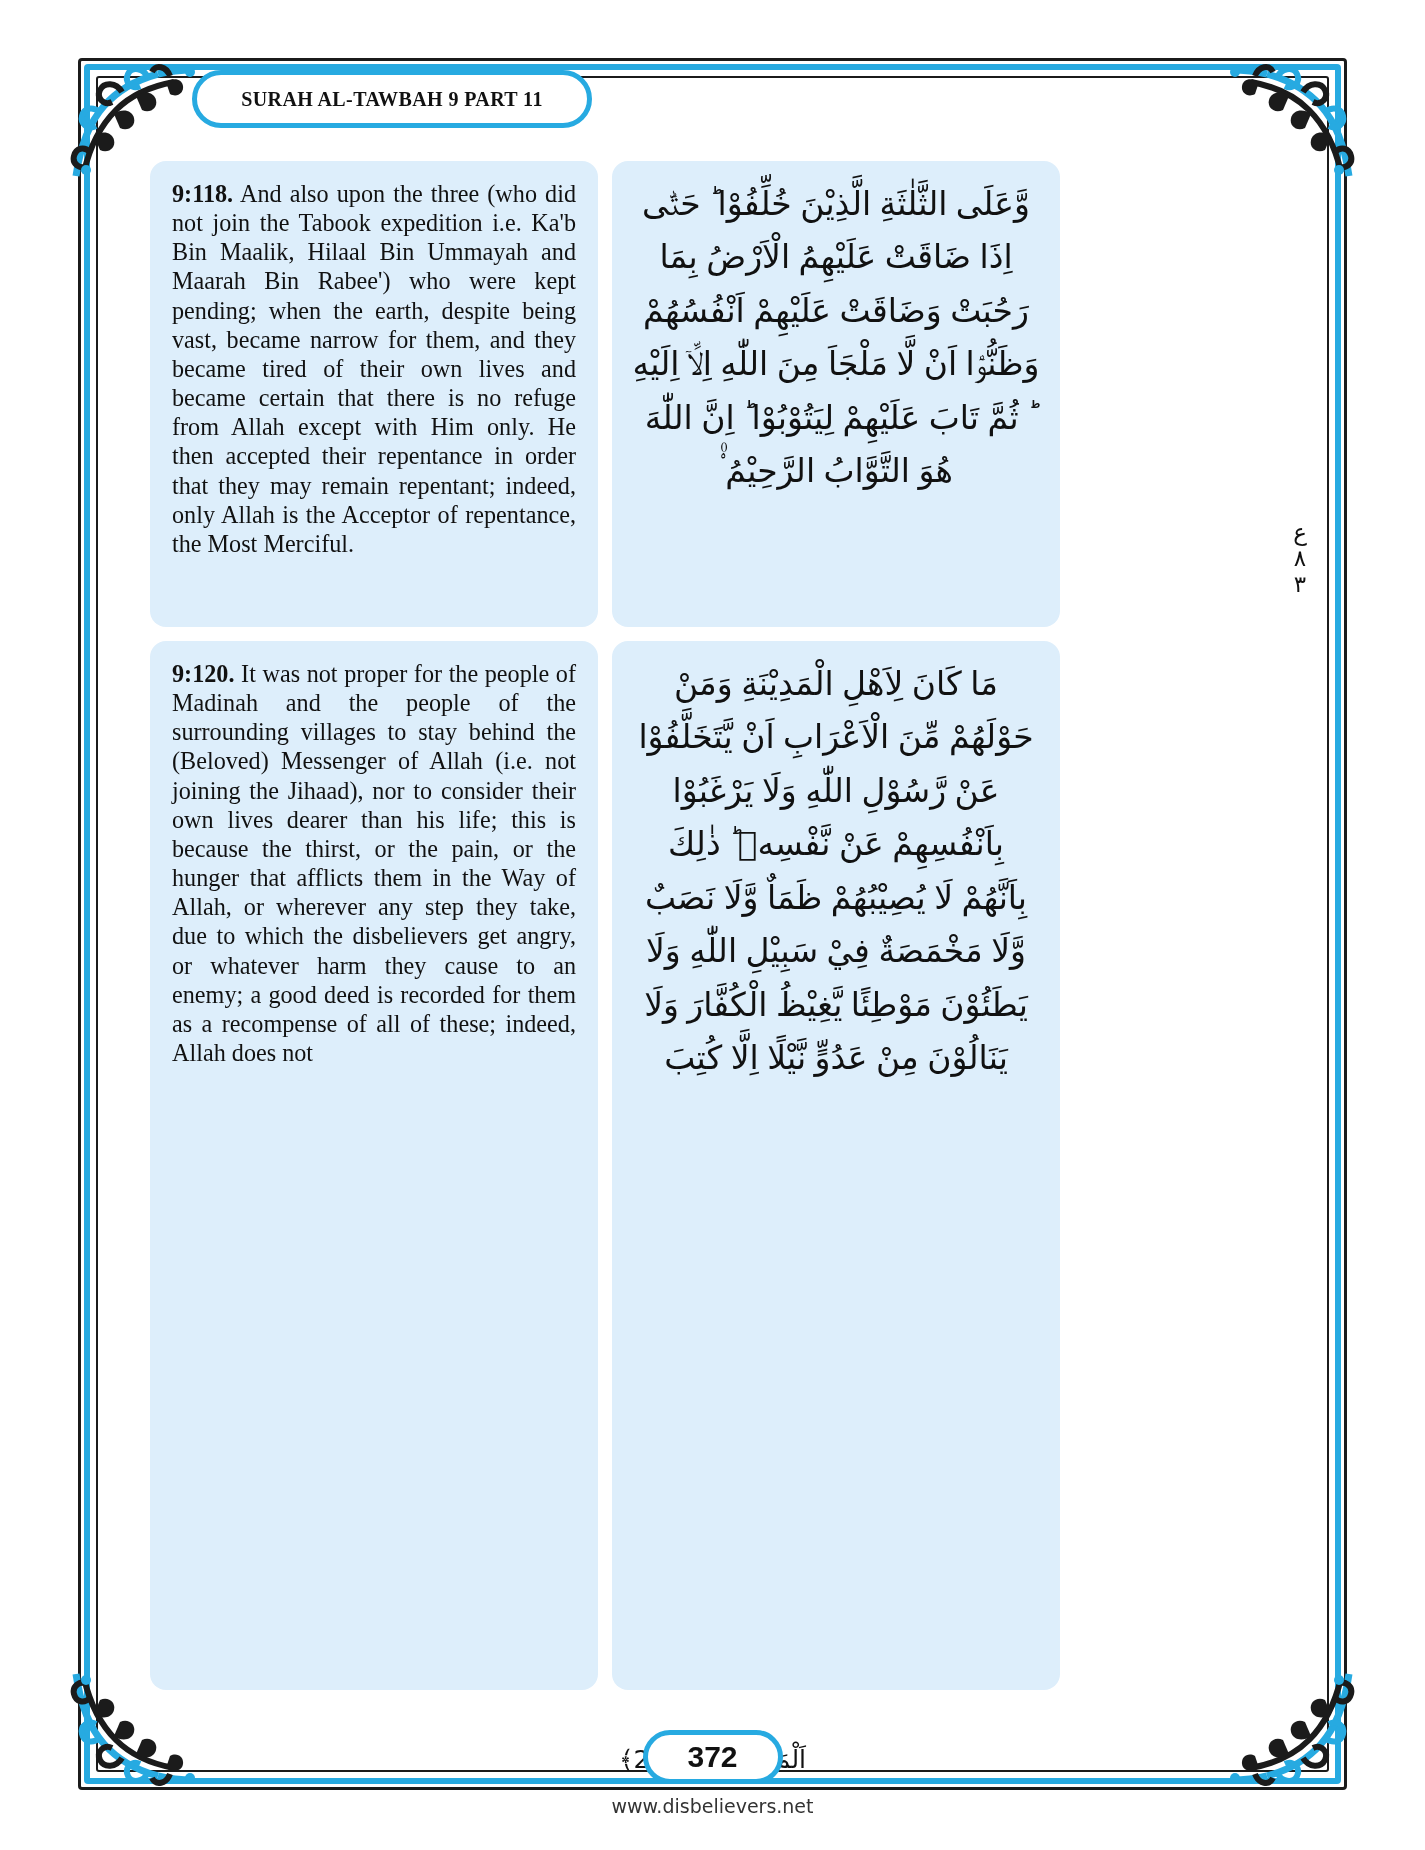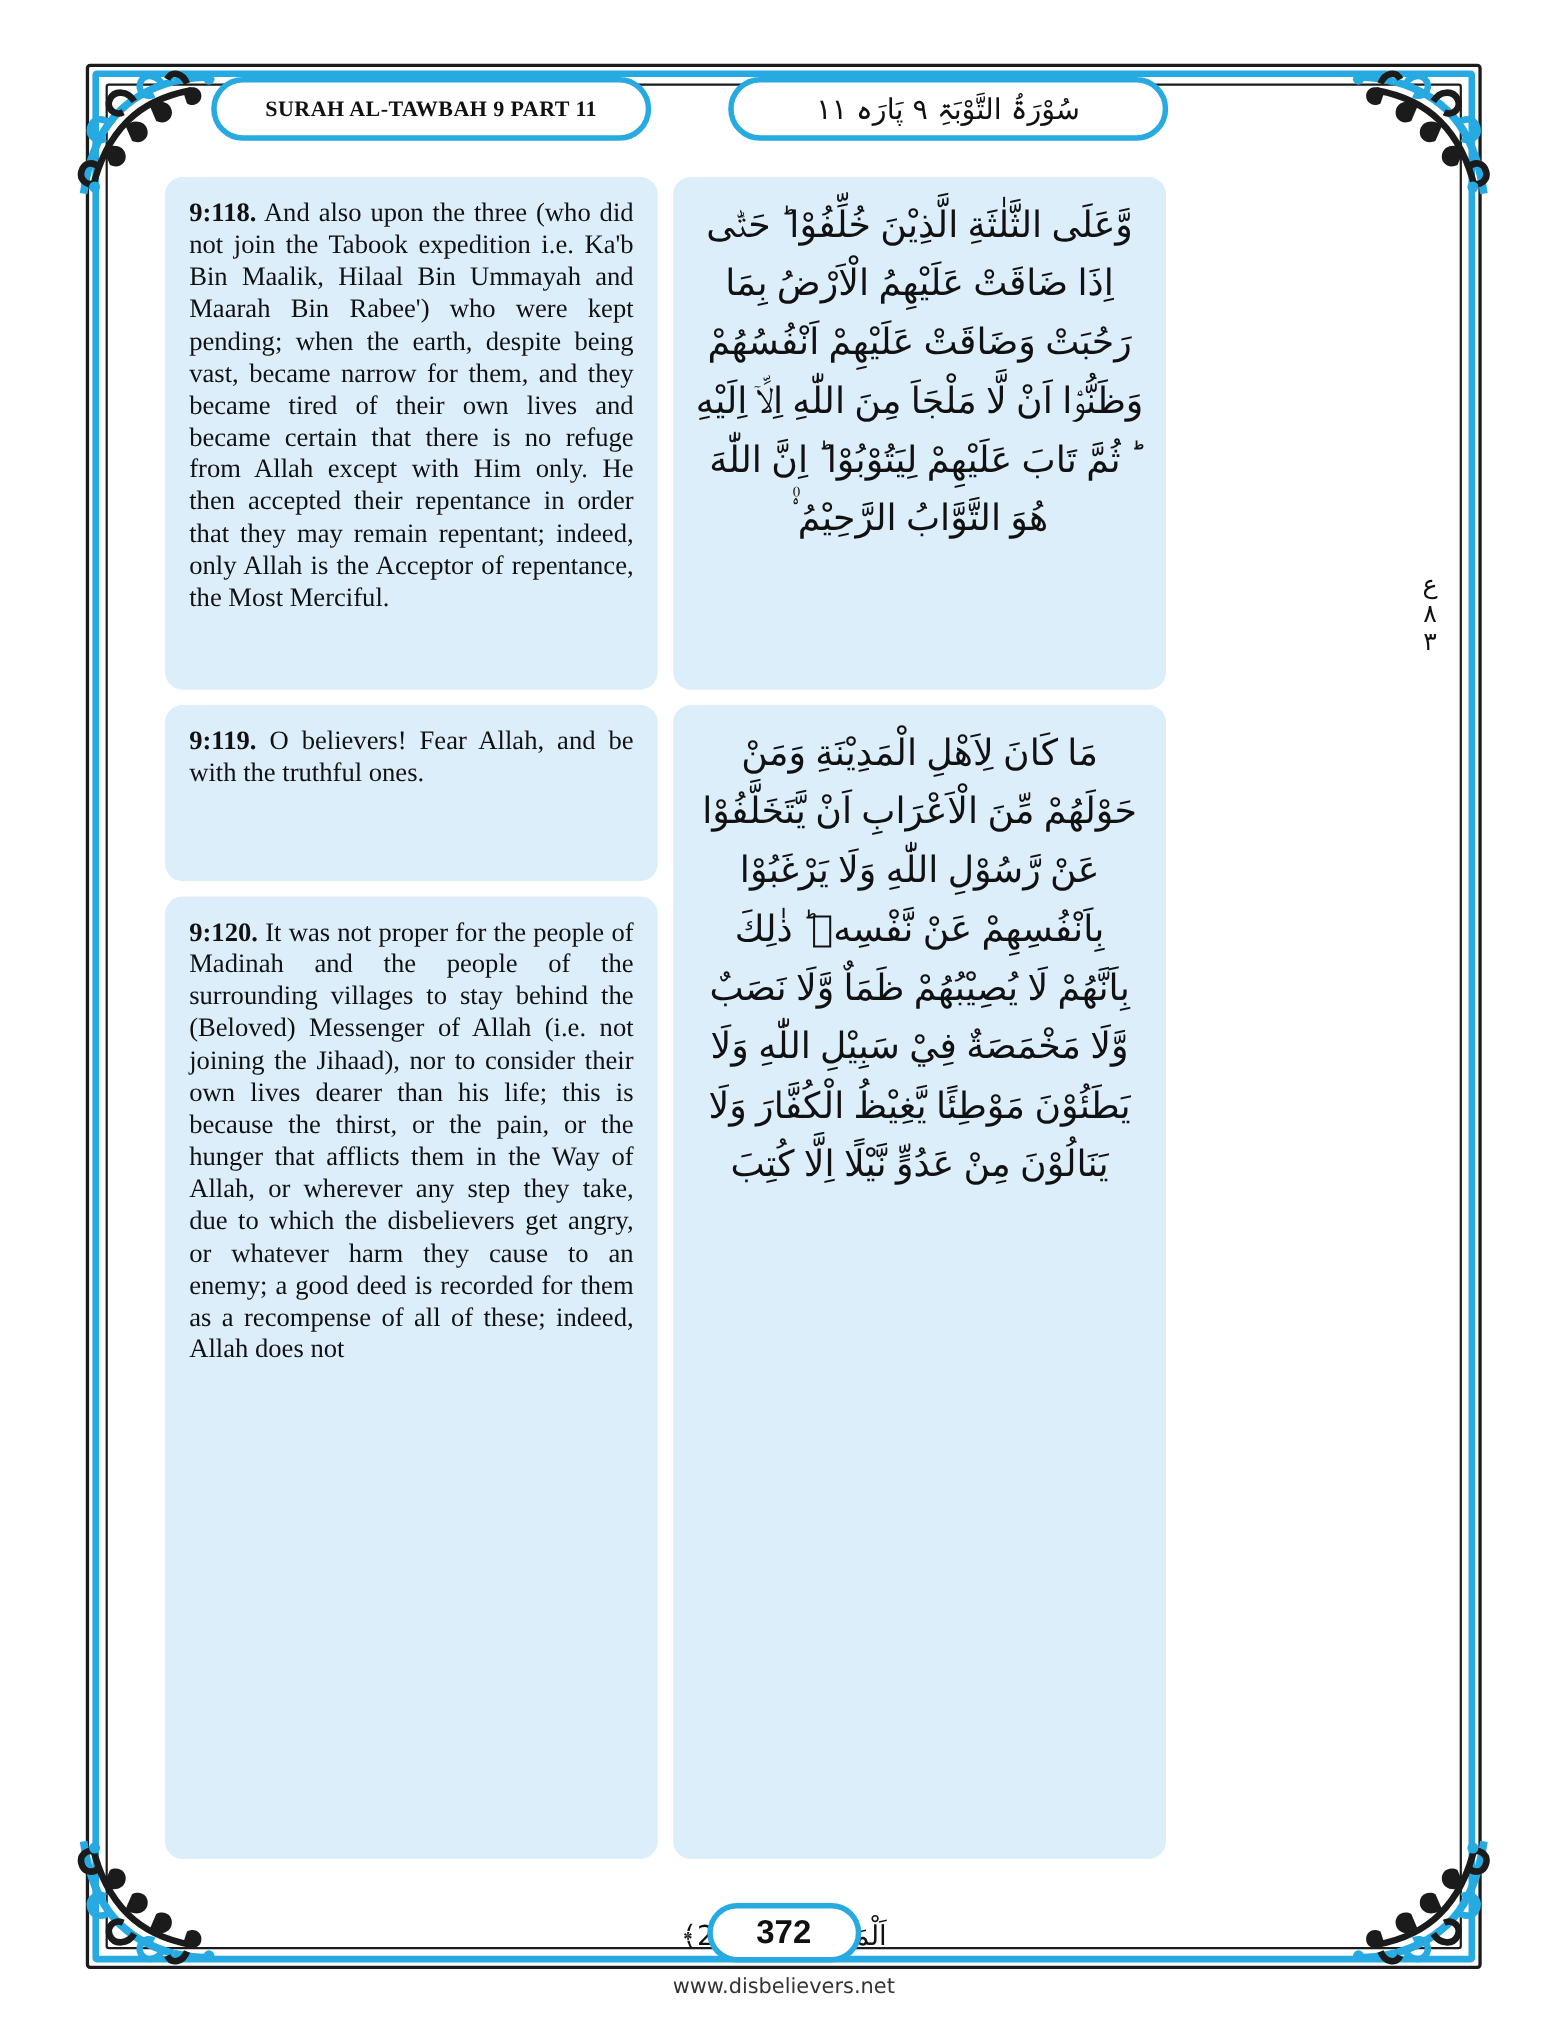--- a/index.html
+++ b/index.html
@@ -264,33 +264,27 @@
       <path d="M24 84 C32 78 42 80 44 88 C46 96 38 102 30 98 Z" fill="#1b1b1b"></path>
       <circle cx="16" cy="118" r="5" fill="#27aae1"></circle>
       <circle cx="120" cy="20" r="5" fill="#27aae1"></circle>
     </svg>
   </div>
 
   <div class="header-band">
     <div class="cap cap-left">
       <span class="txt">SURAH AL-TAWBAH 9 PART 11</span>
     </div>
-    <div class="cap cap-right">
-      <span class="txt">سُوْرَۃُ التَّوْبَۃِ ۹ پَارَہ ۱۱</span>
-    </div>
   </div>
 
   <div class="content">
 
     <div class="col col-en">
       <div class="card card-en b1-en">
         <span class="vno">9:118.</span><span> And also upon the three (who did not join the Tabook expedition i.e. Ka'b Bin Maalik, Hilaal Bin Ummayah and Maarah Bin Rabee') who were kept pending; when the earth, despite being vast, became narrow for them, and they became tired of their own lives and became certain that there is no refuge from Allah except with Him only. He then accepted their repentance in order that they may remain repentant; indeed, only Allah is the Acceptor of repentance, the Most Merciful.</span>
-      </div>
-      <div class="card card-en b2-en">
-        <span class="vno">9:119.</span><span> O believers! Fear Allah, and be with the truthful ones.</span>
       </div>
       <div class="card card-en b3-en">
         <span class="vno">9:120.</span><span> It was not proper for the people of Madinah and the people of the surrounding villages to stay behind the (Beloved) Messenger of Allah (i.e. not joining the Jihaad), nor to consider their own lives dearer than his life; this is because the thirst, or the pain, or the hunger that afflicts them in the Way of Allah, or wherever any step they take, due to which the disbelievers get angry, or whatever harm they cause to an enemy; a good deed is recorded for them as a recompense of all of these; indeed, Allah does not</span>
       </div>
     </div>
 
     <div class="col col-ar">
       <div class="card card-ar b1-ar">
         <span>وَّعَلَى الثَّلٰثَةِ الَّذِيْنَ خُلِّفُوْا ؕ حَتّٰۤى اِذَا ضَاقَتْ عَلَيْهِمُ الْاَرْضُ بِمَا رَحُبَتْ وَضَاقَتْ عَلَيْهِمْ اَنْفُسُهُمْ وَظَنُّوْۤا اَنْ لَّا مَلْجَاَ مِنَ اللّٰهِ اِلَّاۤ اِلَيْهِ ؕ ثُمَّ تَابَ عَلَيْهِمْ لِيَتُوْبُوْا ؕ اِنَّ اللّٰهَ هُوَ التَّوَّابُ الرَّحِيْمُ ۟۠</span>
       </div>

